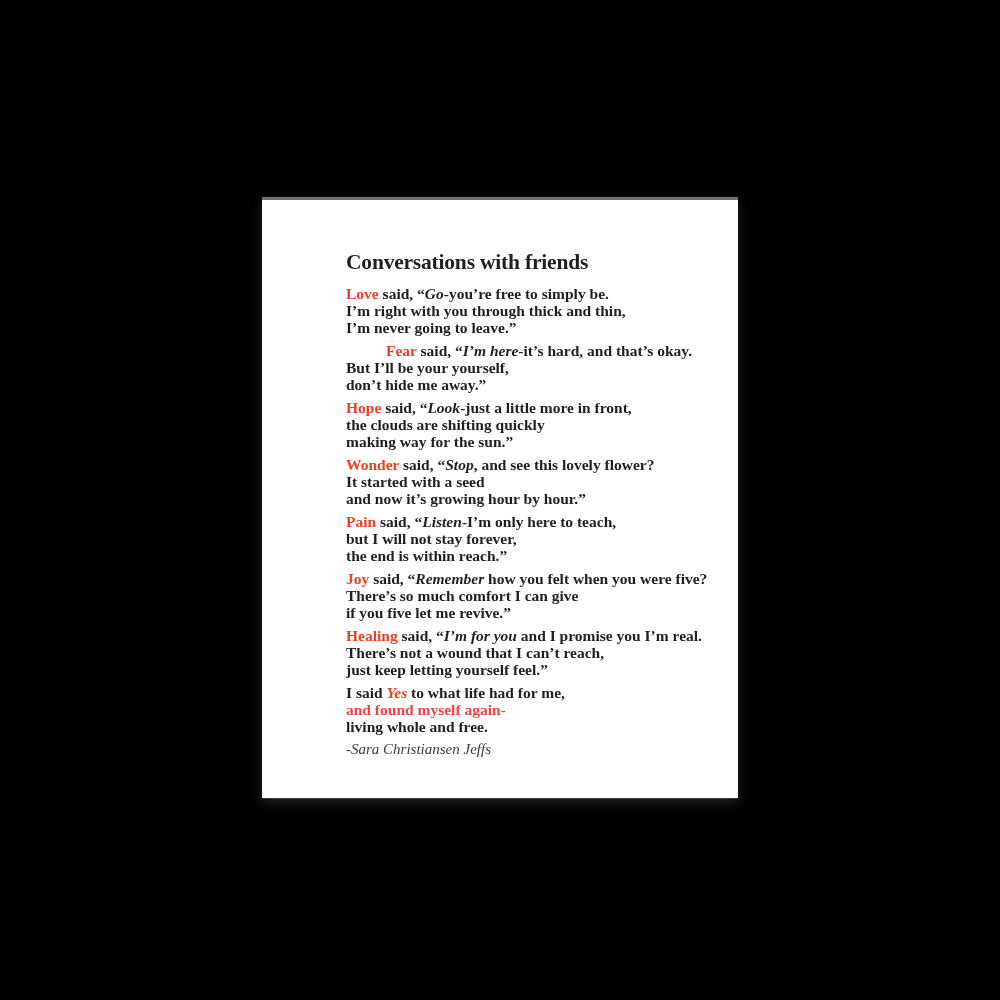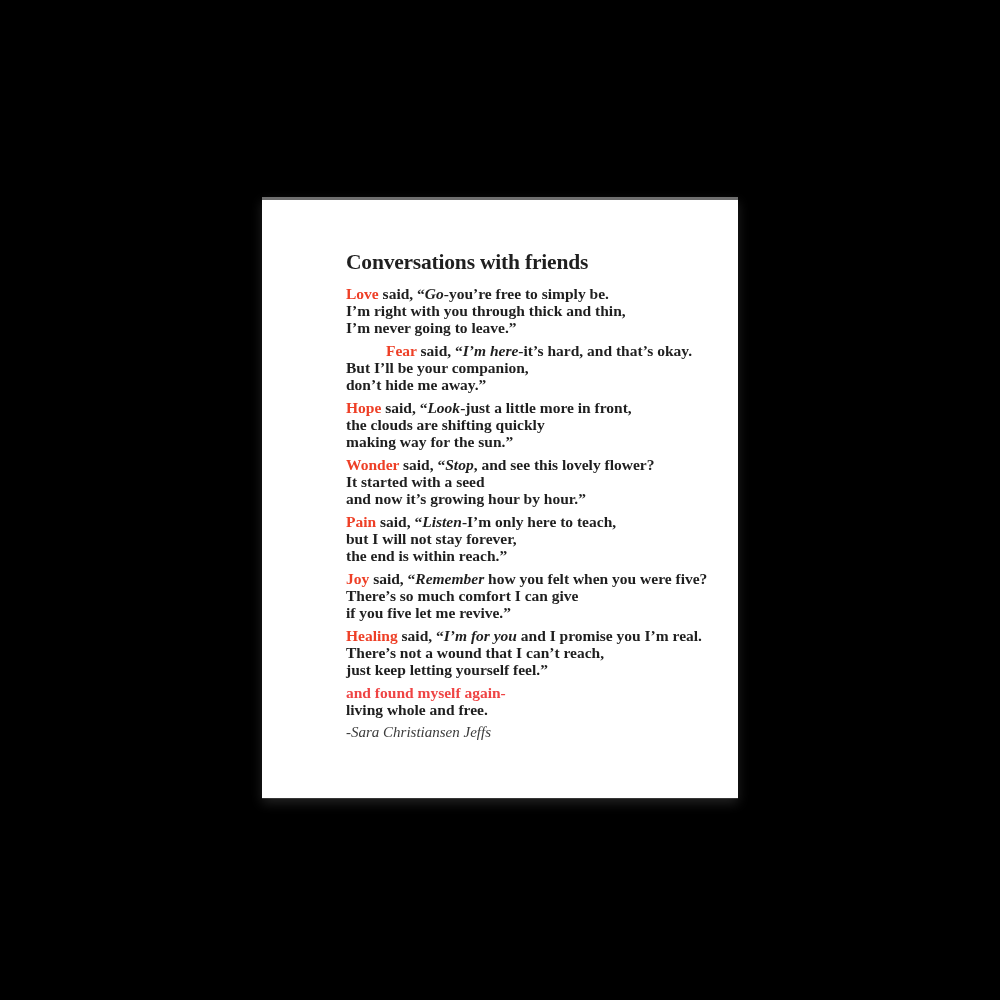--- a/index.html
+++ b/index.html
@@ -63,21 +63,21 @@
     <div class="poster-inner">
       <h1 class="title" style="color: rgb(31, 31, 31);">Conversations with friends</h1>
       <div class="stanzas">
           <div class="stanza">
             <div class="line" style="color: rgb(31, 31, 31);"><span class="accent" style="color: rgb(238, 63, 38);">Love</span><span> said, “</span><span class="em">Go</span><span>-you’re free to simply be.</span></div>
             <div class="line" style="color: rgb(31, 31, 31);"><span>I’m right with you through thick and thin,</span></div>
             <div class="line" style="color: rgb(31, 31, 31);"><span>I’m never going to leave.”</span></div>
           </div>
           <div class="stanza">
             <div class="line" style="color: rgb(31, 31, 31); margin-left: 40px;"><span class="accent" style="color: rgb(238, 63, 38);">Fear</span><span> said, “</span><span class="em">I’m here</span><span>-it’s hard, and that’s okay.</span></div>
-            <div class="line" style="color: rgb(31, 31, 31);"><span>But I’ll be your companion,</span></div>
+            <div class="line" style="color: rgb(31, 31, 31);"><span>But I’ll be your yourself,</span></div>
             <div class="line" style="color: rgb(31, 31, 31);"><span>don’t hide me away.”</span></div>
           </div>
           <div class="stanza">
             <div class="line" style="color: rgb(31, 31, 31);"><span class="accent" style="color: rgb(238, 63, 38);">Hope</span><span> said, “</span><span class="em">Look</span><span>-just a little more in front,</span></div>
             <div class="line" style="color: rgb(31, 31, 31);"><span>the clouds are shifting quickly</span></div>
             <div class="line" style="color: rgb(31, 31, 31);"><span>making way for the sun.”</span></div>
           </div>
           <div class="stanza">
             <div class="line" style="color: rgb(31, 31, 31);"><span class="accent" style="color: rgb(238, 63, 38);">Wonder</span><span> said, “</span><span class="em">Stop</span><span>, and see this lovely flower?</span></div>
             <div class="line" style="color: rgb(31, 31, 31);"><span>It started with a seed</span></div>
@@ -92,20 +92,21 @@
             <div class="line" style="color: rgb(31, 31, 31); font-family: Liberation Serif, serif;"><span class="accent" style="color: rgb(238, 63, 38);">Joy</span><span> said, “</span><span class="em">Remember</span><span> how you felt when you were five?</span></div>
             <div class="line" style="color: rgb(31, 31, 31);"><span>There’s so much comfort I can give</span></div>
             <div class="line" style="color: rgb(31, 31, 31);"><span>if you five let me revive.”</span></div>
           </div>
           <div class="stanza">
             <div class="line" style="color: rgb(31, 31, 31);"><span class="accent" style="color: rgb(238, 63, 38);">Healing</span><span> said, “</span><span class="em">I’m for you</span><span> and I promise you I’m real.</span></div>
             <div class="line" style="color: rgb(31, 31, 31);"><span>There’s not a wound that I can’t reach,</span></div>
             <div class="line" style="color: rgb(31, 31, 31);"><span>just keep letting yourself feel.”</span></div>
           </div>
           <div class="stanza">
+            <div class="line" style="color: rgb(31, 31, 31);"><span>I said </span><span class="accent em" style="color: rgb(238, 63, 38);">Yes</span><span> to what life had for me,</span></div>
             <div class="line" style="color: #ef4444;"><span>and found myself again-</span></div>
             <div class="line" style="color: rgb(31, 31, 31);"><span>living whole and free.</span></div>
           </div>
         </div>
       <div class="author" style="color: rgb(59, 59, 59);">-Sara Christiansen Jeffs</div>
     </div>
   </div>
 </div>
 
 </body></html>

